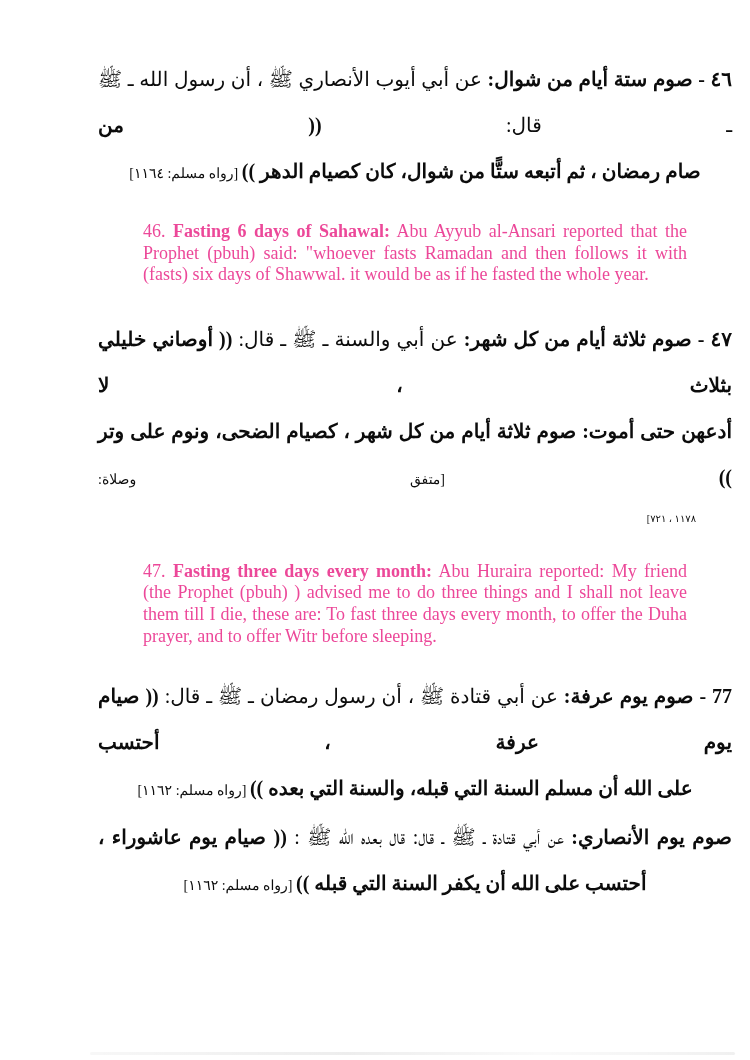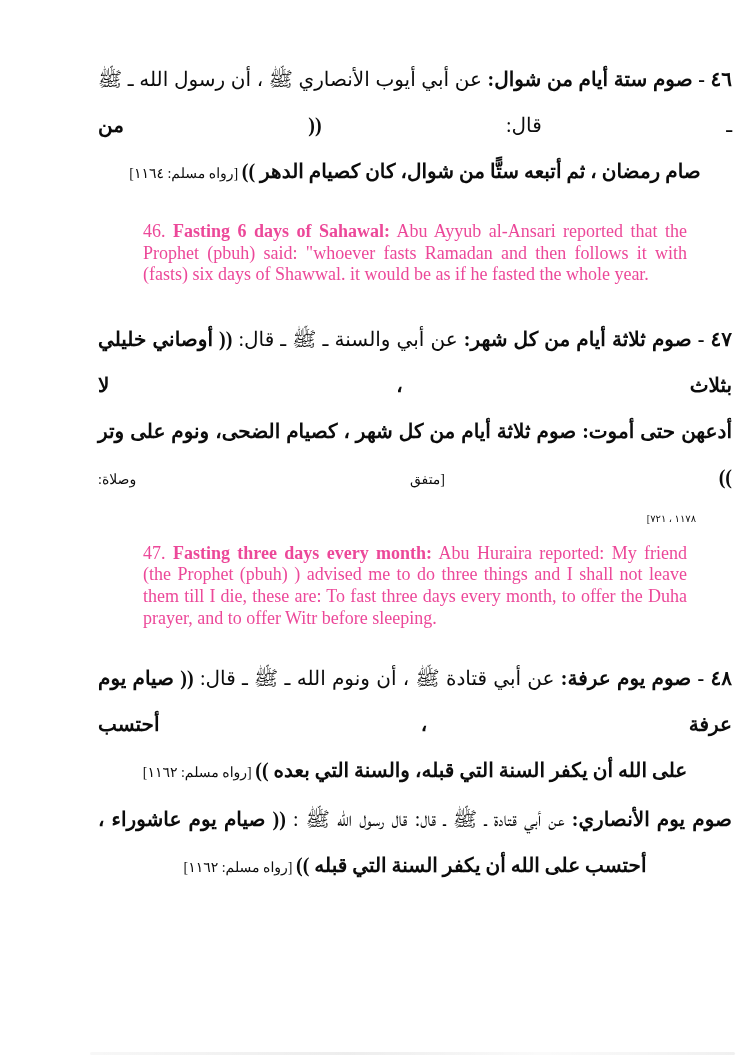--- a/index.html
+++ b/index.html
@@ -44,21 +44,21 @@
     text-align:justify;
     margin:0 45px;
     color:#ec4899;
   }
   .en .b{font-weight:bold;}
 
   
   .sec46-ar{margin-top:6px;}
   .sec46-en{margin-top:24px;}
   .sec47-ar{margin-top:30px;}
-  .sec47-en{margin-top:8px;}
+  .sec47-en{margin-top:26px;}
   .sec48-ar{margin-top:26px;}
 
   
   .scan-smudge{
     position:absolute;
     left:90px;right:55px;bottom:5px;height:3px;
     background:linear-gradient(90deg, rgba(0,0,0,0.03), rgba(0,0,0,0.07) 40%, rgba(0,0,0,0.02) 70%, rgba(0,0,0,0.06));
     border-radius:2px;
   }
 </style>
@@ -88,27 +88,27 @@
         <span class="b">أدعهن حتى أموت: صوم ثلاثة أيام من كل شهر ، كصيام الضحى، ونوم على وتر ))</span><span class="ref"> [متفق وصلاة:</span>
       </div>
       <div class="ar-ref-line">١١٧٨ ، ٧٢١]</div>
       <p class="en sec47-en">
         <span>47. </span><span class="b">Fasting three days every month:</span><span> Abu Huraira reported: My friend (the Prophet (pbuh) ) advised me to do three things and I shall not leave them till I die, these are: To fast three days every month, to offer the Duha prayer, and to offer Witr before sleeping.</span>
       </p>
     </section>
 
     <section>
       <div class="ar-line sec48-ar">
-        <span class="b">٤٨ - صوم يوم عرفة:</span><span> عن أبي قتادة ﷺ ، أن ونوم الله ـ ﷺ ـ قال: </span><span class="b">(( صيام يوم عرفة ، أحتسب</span>
+        <span class="b">77 - صوم يوم عرفة:</span><span> عن أبي قتادة ﷺ ، أن رسول رمضان ـ ﷺ ـ قال: </span><span class="b">(( صيام يوم عرفة ، أحتسب</span>
       </div>
       <div class="ar-line center">
-        <span class="b">على الله أن يكفر السنة التي قبله، والسنة التي بعده ))</span><span class="ref"> [رواه مسلم: ١١٦٢]</span>
+        <span class="b">على الله أن مسلم السنة التي قبله، والسنة التي بعده ))</span><span class="ref"> [رواه مسلم: ١١٦٢]</span>
       </div>
       <div class="ar-line">
-        <span class="b">صوم يوم الأنصاري:</span><span> عن أبي قتادة ـ ﷺ ـ قال: قال رسول الله ﷺ : </span><span class="b">(( صيام يوم عاشوراء ،</span>
+        <span class="b">صوم يوم الأنصاري:</span><span> عن أبي قتادة ـ ﷺ ـ قال: قال بعده الله ﷺ : </span><span class="b">(( صيام يوم عاشوراء ،</span>
       </div>
       <div class="ar-line center">
         <span class="b">أحتسب على الله أن يكفر السنة التي قبله ))</span><span class="ref"> [رواه مسلم: ١١٦٢]</span>
       </div>
 
     </section>
 
   </div>
   <div class="scan-smudge"></div>
 </div>

